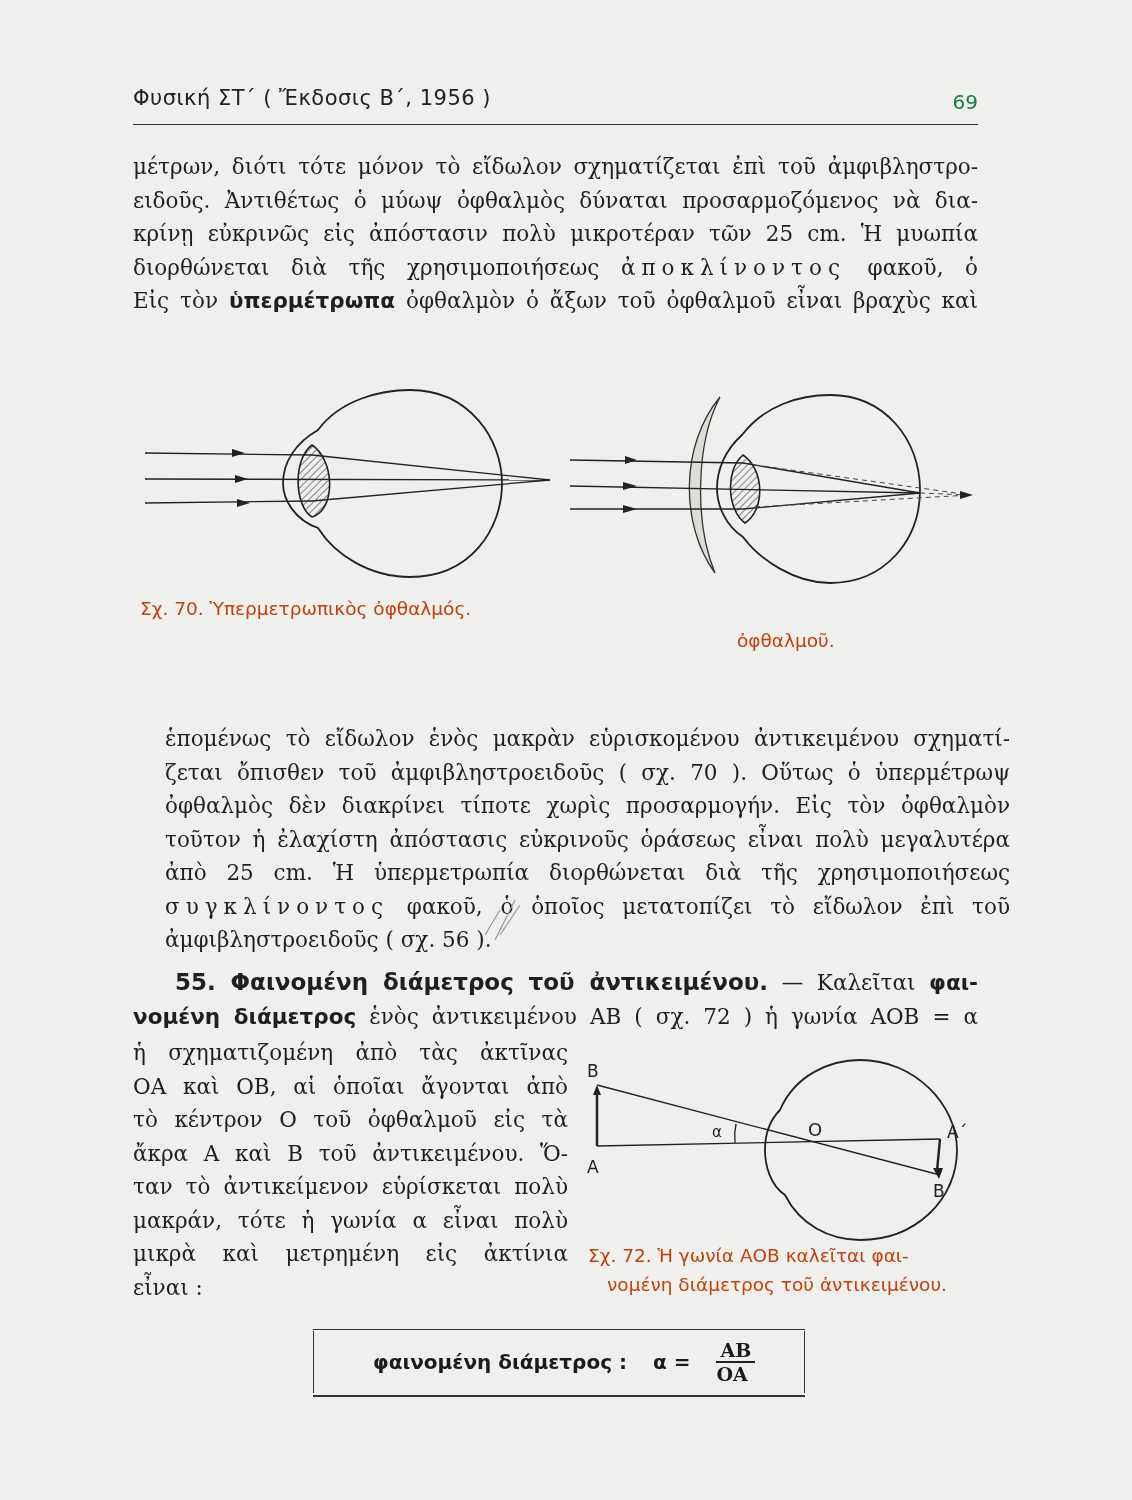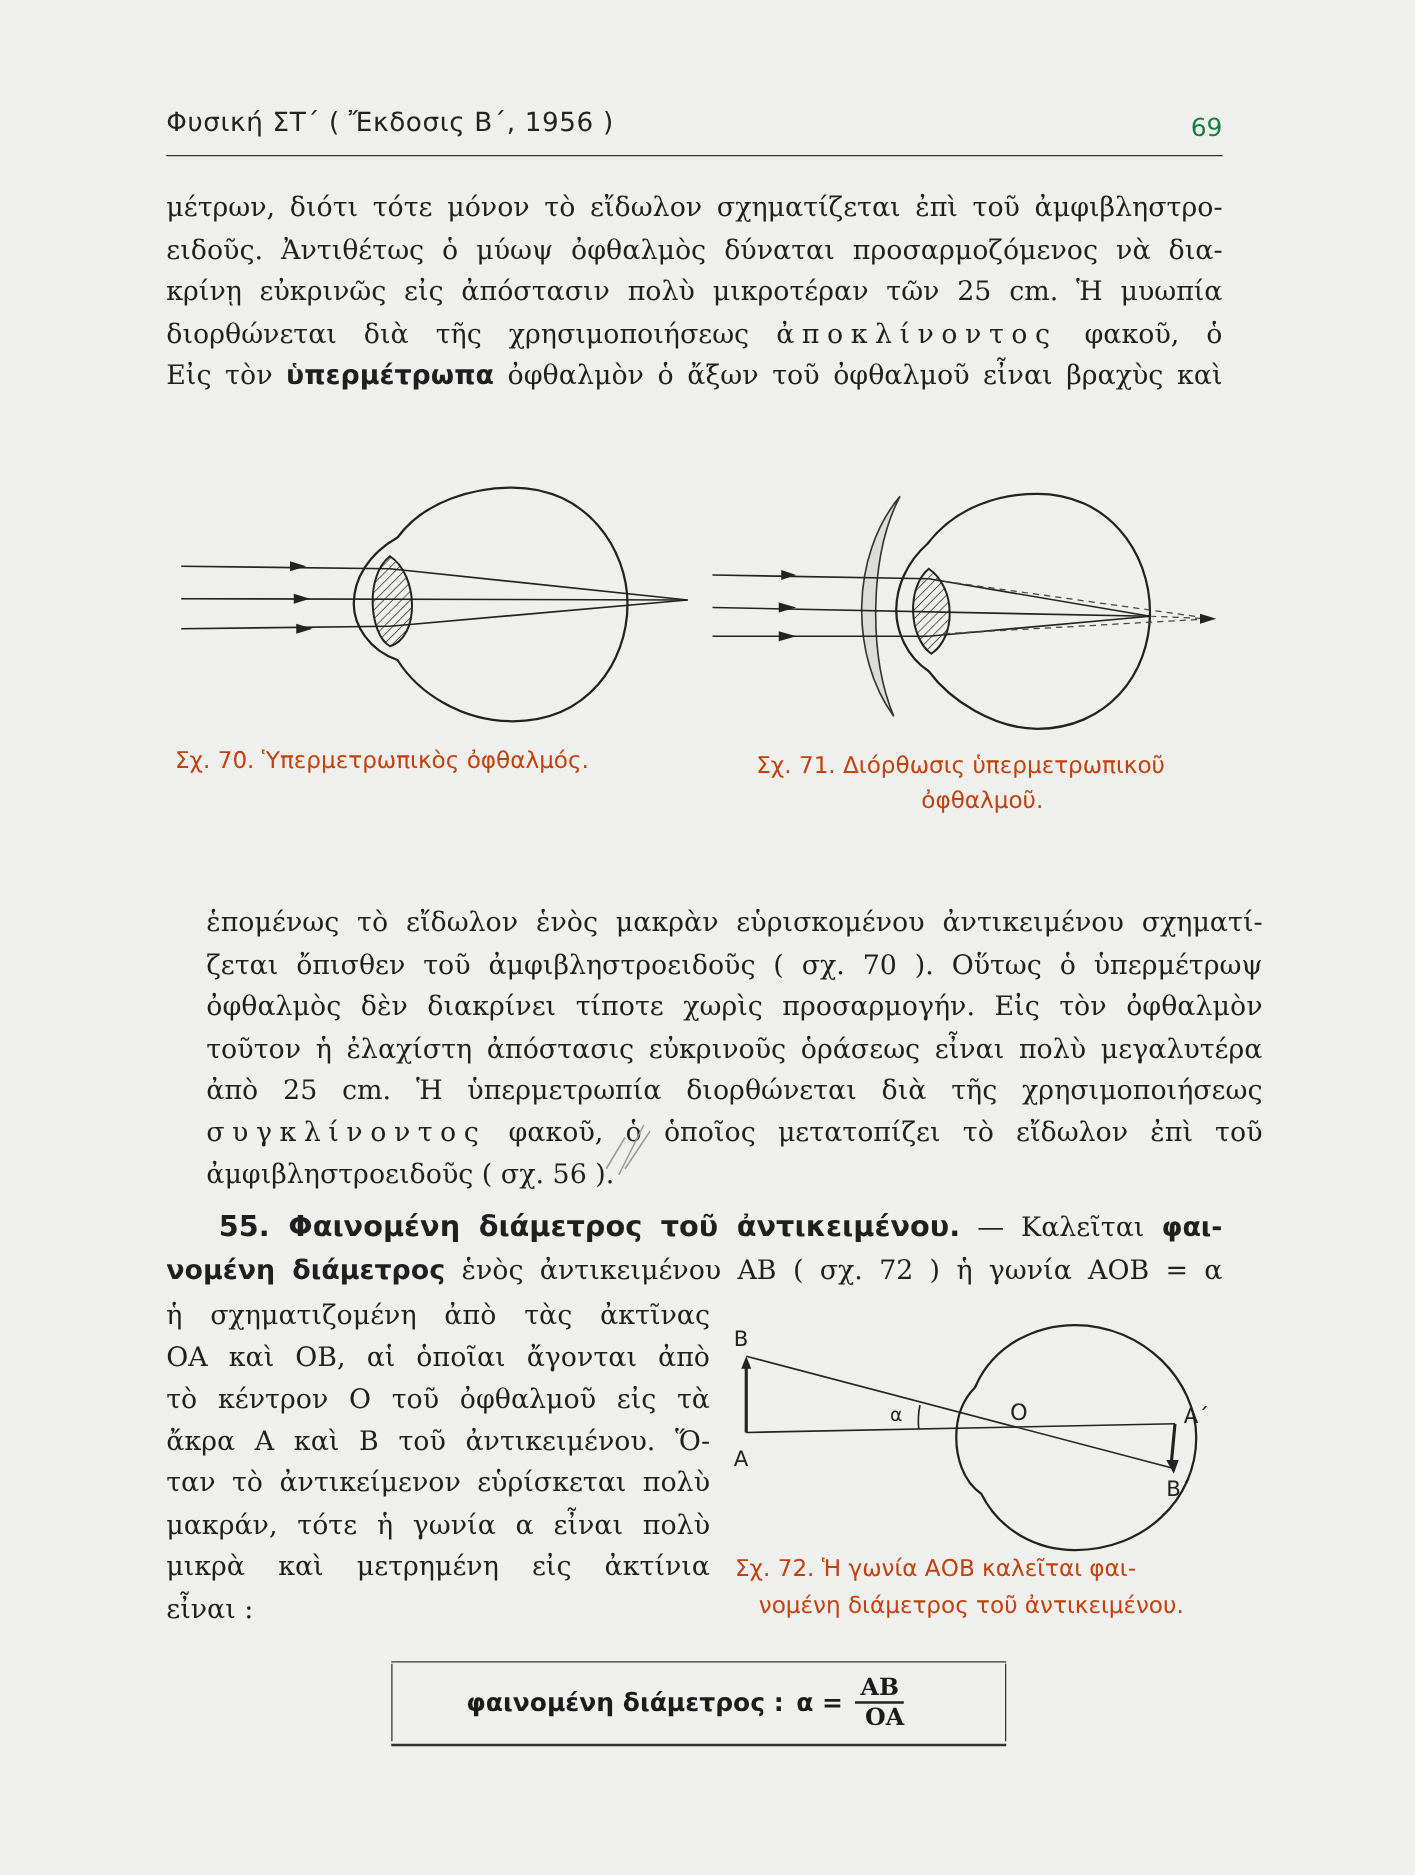--- a/index.html
+++ b/index.html
@@ -16,22 +16,22 @@
   .spaced{letter-spacing:6px;}
   .bold-sans{font-family:"DejaVu Sans",sans-serif;font-weight:bold;margin-top:16px;}
   .caption{position:absolute;font-family:"DejaVu Sans",sans-serif;font-size:18.5px;color:#c2410c;}
   .heading{font-family:"DejaVu Sans",sans-serif;font-weight:bold;font-size:23px;}
   .fig{position:absolute;}
   .formula-box{position:absolute;left:313px;top:1325px;width:492px;height:72px;}
   .formula-box .top{position:absolute;left:0;top:4px;width:100%;border-top:1.5px solid #333;}
   .formula-box .bot{position:absolute;left:0;bottom:0;width:100%;border-top:2px solid #333;}
   .formula-box .l{position:absolute;left:0;top:6px;height:62px;border-left:1.5px solid #333;}
   .formula-box .r{position:absolute;right:0;top:6px;height:62px;border-left:1.5px solid #333;}
-  .formula{position:absolute;left:60px;top:14px;font-family:"DejaVu Sans",sans-serif;font-weight:bold;font-size:20px;display:flex;align-items:center;gap:10px;}
-  .frac{display:inline-flex;flex-direction:column;align-items:flex-end;font-family:"DejaVu Serif",serif;font-weight:bold;font-size:19px;line-height:22px;}
+  .formula{position:absolute;left:60px;top:14px;font-family:"DejaVu Sans",sans-serif;font-weight:bold;font-size:20px;display:flex;align-items:center;gap:26px;}
+  .frac{display:inline-flex;flex-direction:column;align-items:flex-start;font-family:"DejaVu Serif",serif;font-weight:bold;font-size:19px;line-height:22px;}
   .frac .num{border-bottom:2px solid #222;padding:0 4px;}
   .pencil{position:absolute;left:470px;top:895px;}
 </style>
 </head>
 <body>
 
 <div class="page">
 
   <div class="header">
     <span class="title">Φυσική  ΣΤ΄ ( Ἔκδοσις Β΄, 1956 )</span>
@@ -91,21 +91,20 @@
       <line x1="190" y1="122" x2="405" y2="110"></line>
       <line x1="355" y1="108" x2="405" y2="110"></line>
     </g>
     <g fill="#222">
       <polygon points="60,71 72,75 60,79"></polygon>
       <polygon points="58,97 72,101 58,105"></polygon>
       <polygon points="58,120 72,124 58,128"></polygon>
       <polygon points="395,106 408,110 395,114"></polygon>
     </g>
   </svg>
-  <div class="caption" style="left:605px;top:602px;">Σχ. 71. Διόρθωσις ὑπερμετρωπικοῦ</div>
   <div class="caption" style="left:737px;top:630px;">ὀφθαλμοῦ.</div>
 
   <div class="para" style="top:722px;margin-left:32px;">
     <span class="line">ἑπομένως τὸ εἴδωλον ἑνὸς μακρὰν εὑρισκομένου ἀντικειμένου σχηματί-</span>
     <span class="line">ζεται ὄπισθεν τοῦ  ἀμφιβληστροειδοῦς ( σχ. 70 ). Οὕτως ὁ ὑπερμέτρωψ</span>
     <span class="line">ὀφθαλμὸς δὲν διακρίνει τίποτε χωρὶς προσαρμογήν. Εἰς τὸν ὀφθαλμὸν</span>
     <span class="line">τοῦτον ἡ ἐλαχίστη ἀπόστασις εὐκρινοῦς ὁράσεως εἶναι πολὺ μεγαλυτέρα</span>
     <span class="line">ἀπὸ 25 cm. Ἡ ὑπερμετρωπία διορθώνεται διὰ τῆς χρησιμοποιήσεως</span>
     <span class="line"><span class="spaced">συγκλίνοντος</span> <span>φακοῦ, ὁ ὁποῖος μετατοπίζει τὸ εἴδωλον ἐπὶ τοῦ</span></span>
     <span class="line last">ἀμφιβληστροειδοῦς ( σχ. 56 ).</span>

